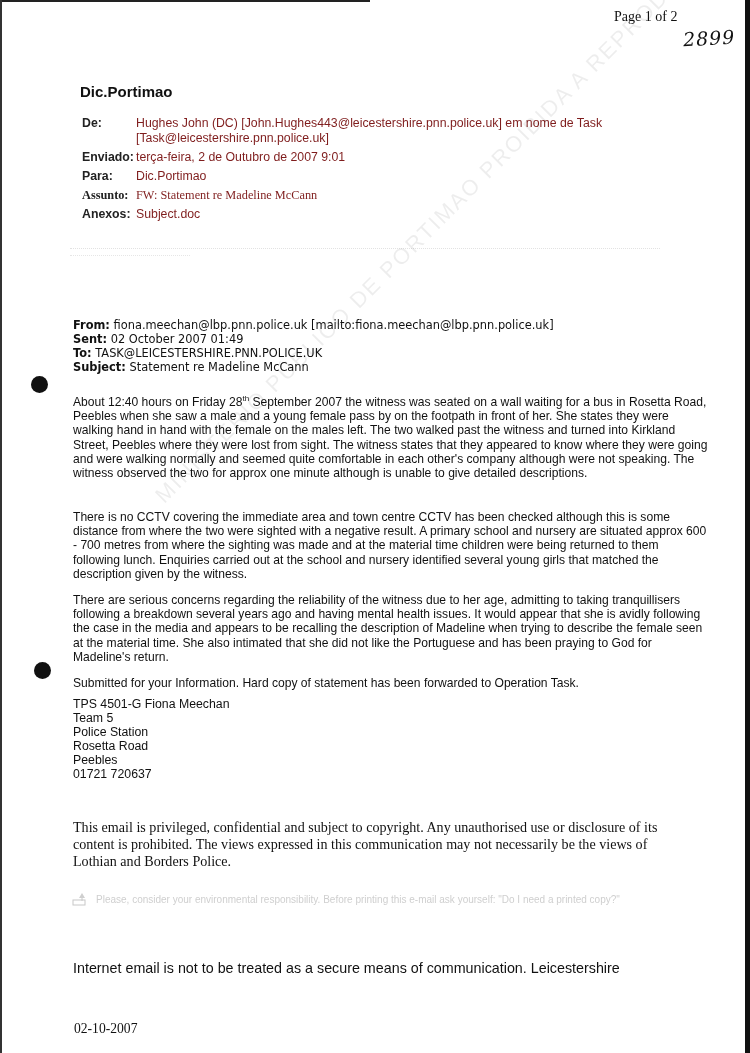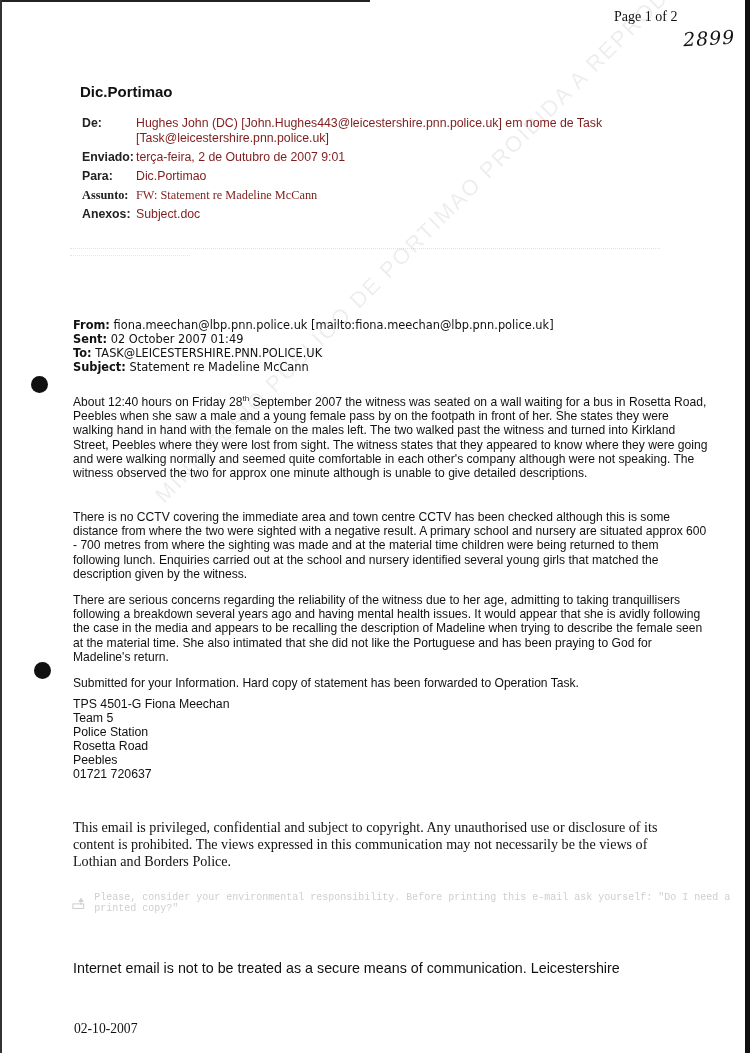--- a/index.html
+++ b/index.html
@@ -18,21 +18,21 @@
     .hdr-block { left: 82px; top: 116px; font-size: 12.3px; line-height: 15px; width: 560px; }
     .hdr-block .lbl { font-weight: bold; display: inline-block; width: 54px; vertical-align: top; color: #222; }
     .hdr-block .val { display: inline-block; width: 500px; vertical-align: top; color: #7f1d1d; }
     .faded { left: 70px; top: 244px; width: 600px; color: #d4d4d4; font-size: 11px; line-height: 13px; }
     .fwd { left: 73px; top: 319px; font-family: "DejaVu Sans", sans-serif; font-size: 11.4px; line-height: 13.9px; }
     .fwd b { font-weight: bold; }
     .para { left: 73px; width: 635px; font-size: 12.1px; line-height: 14.2px; font-weight: 500; }
     .para sup { font-size: 8px; line-height: 0; text-align: center; }
     .sig { left: 73px; top: 697px; font-size: 12.3px; line-height: 14px; }
     .disc { left: 73px; top: 819px; width: 620px; font-family: "Liberation Serif", serif; font-size: 14.1px; line-height: 16.8px; }
-    .eco { left: 72px; top: 892px; color: #cfcfcf; font-size: 10px; display: flex; align-items: center; gap: 6px; font-family: Liberation Mono, monospace; }
+    .eco { left: 72px; top: 892px; color: #cfcfcf; font-size: 10px; display: flex; align-items: center; gap: 6px; }
     .eco-icon { width: 18px; height: 14px; }
     .internet { left: 73px; top: 960px; font-size: 14.3px; }
     .date-foot { left: 74px; top: 1021px; font-family: "Liberation Serif", serif; font-size: 13.6px; }
     .dot { width: 17px; height: 17px; border-radius: 50%; background: #111; }
     .watermark { left: 150px; top: 490px; transform: rotate(-45deg); transform-origin: left top; color: rgba(0,0,0,0.07); font-size: 22px; letter-spacing: 2px; white-space: nowrap; }
   </style>
 </head>
 <body>
 
 <div class="abs top-rule"></div>

